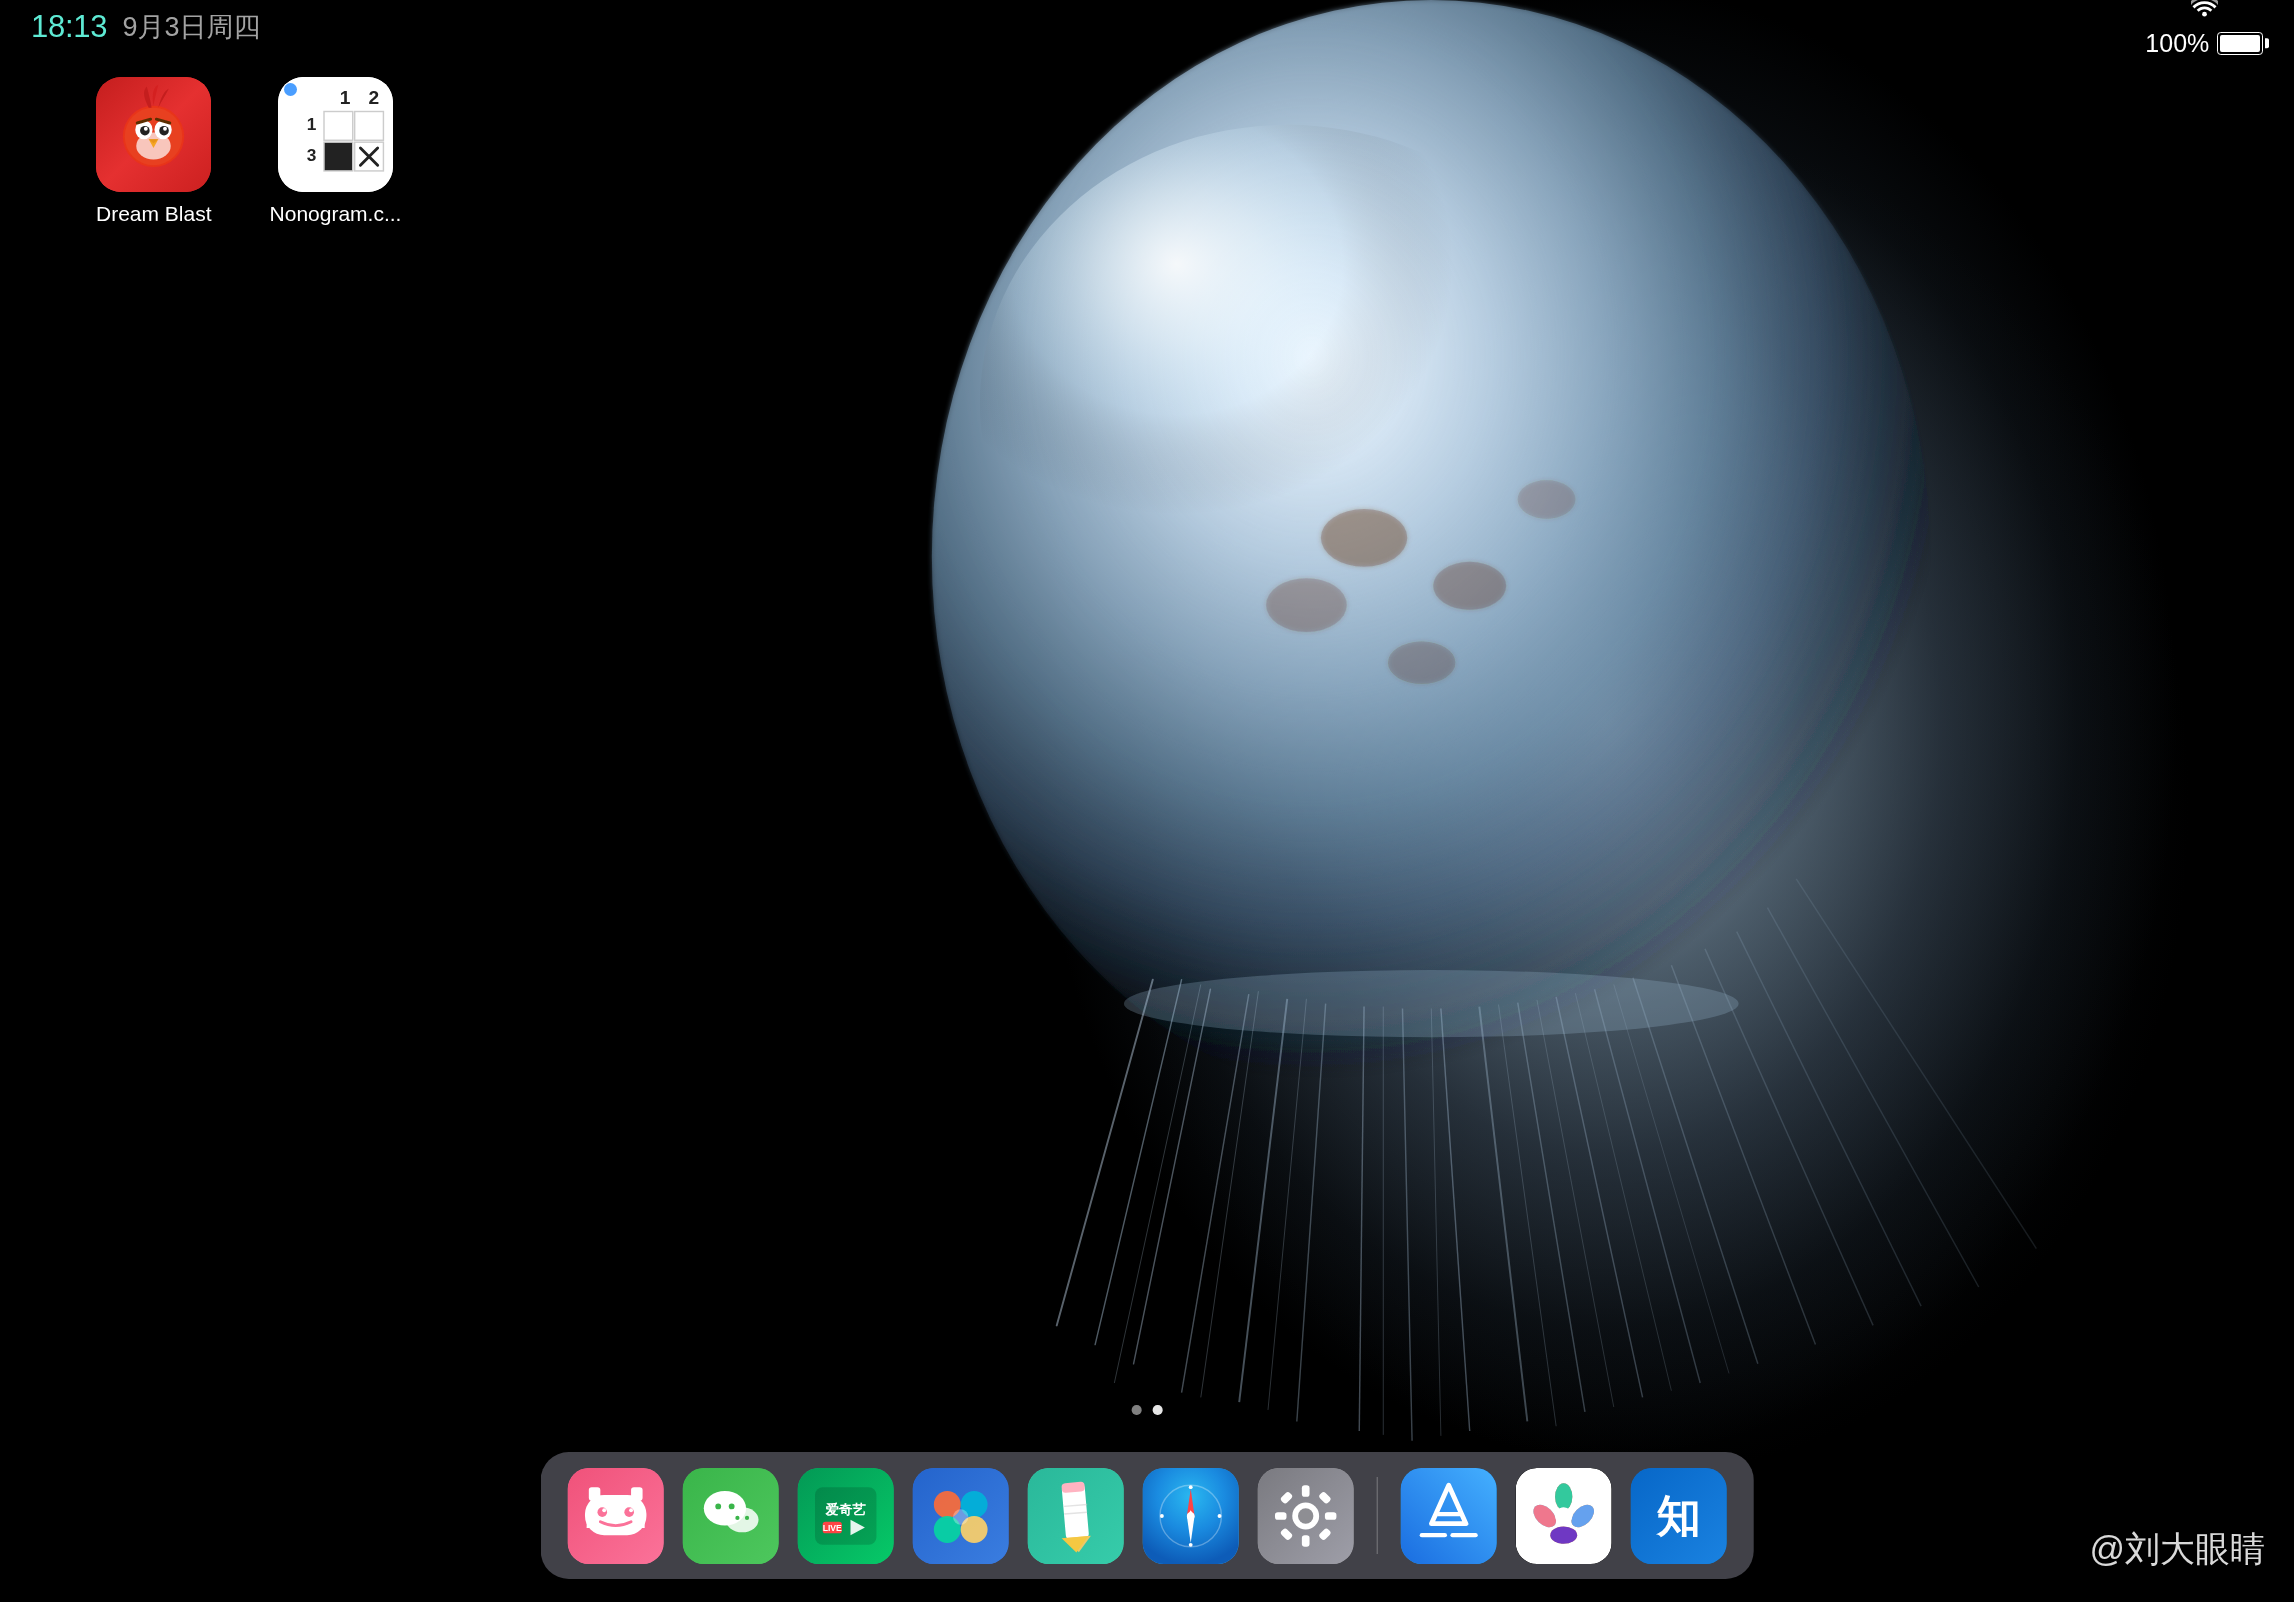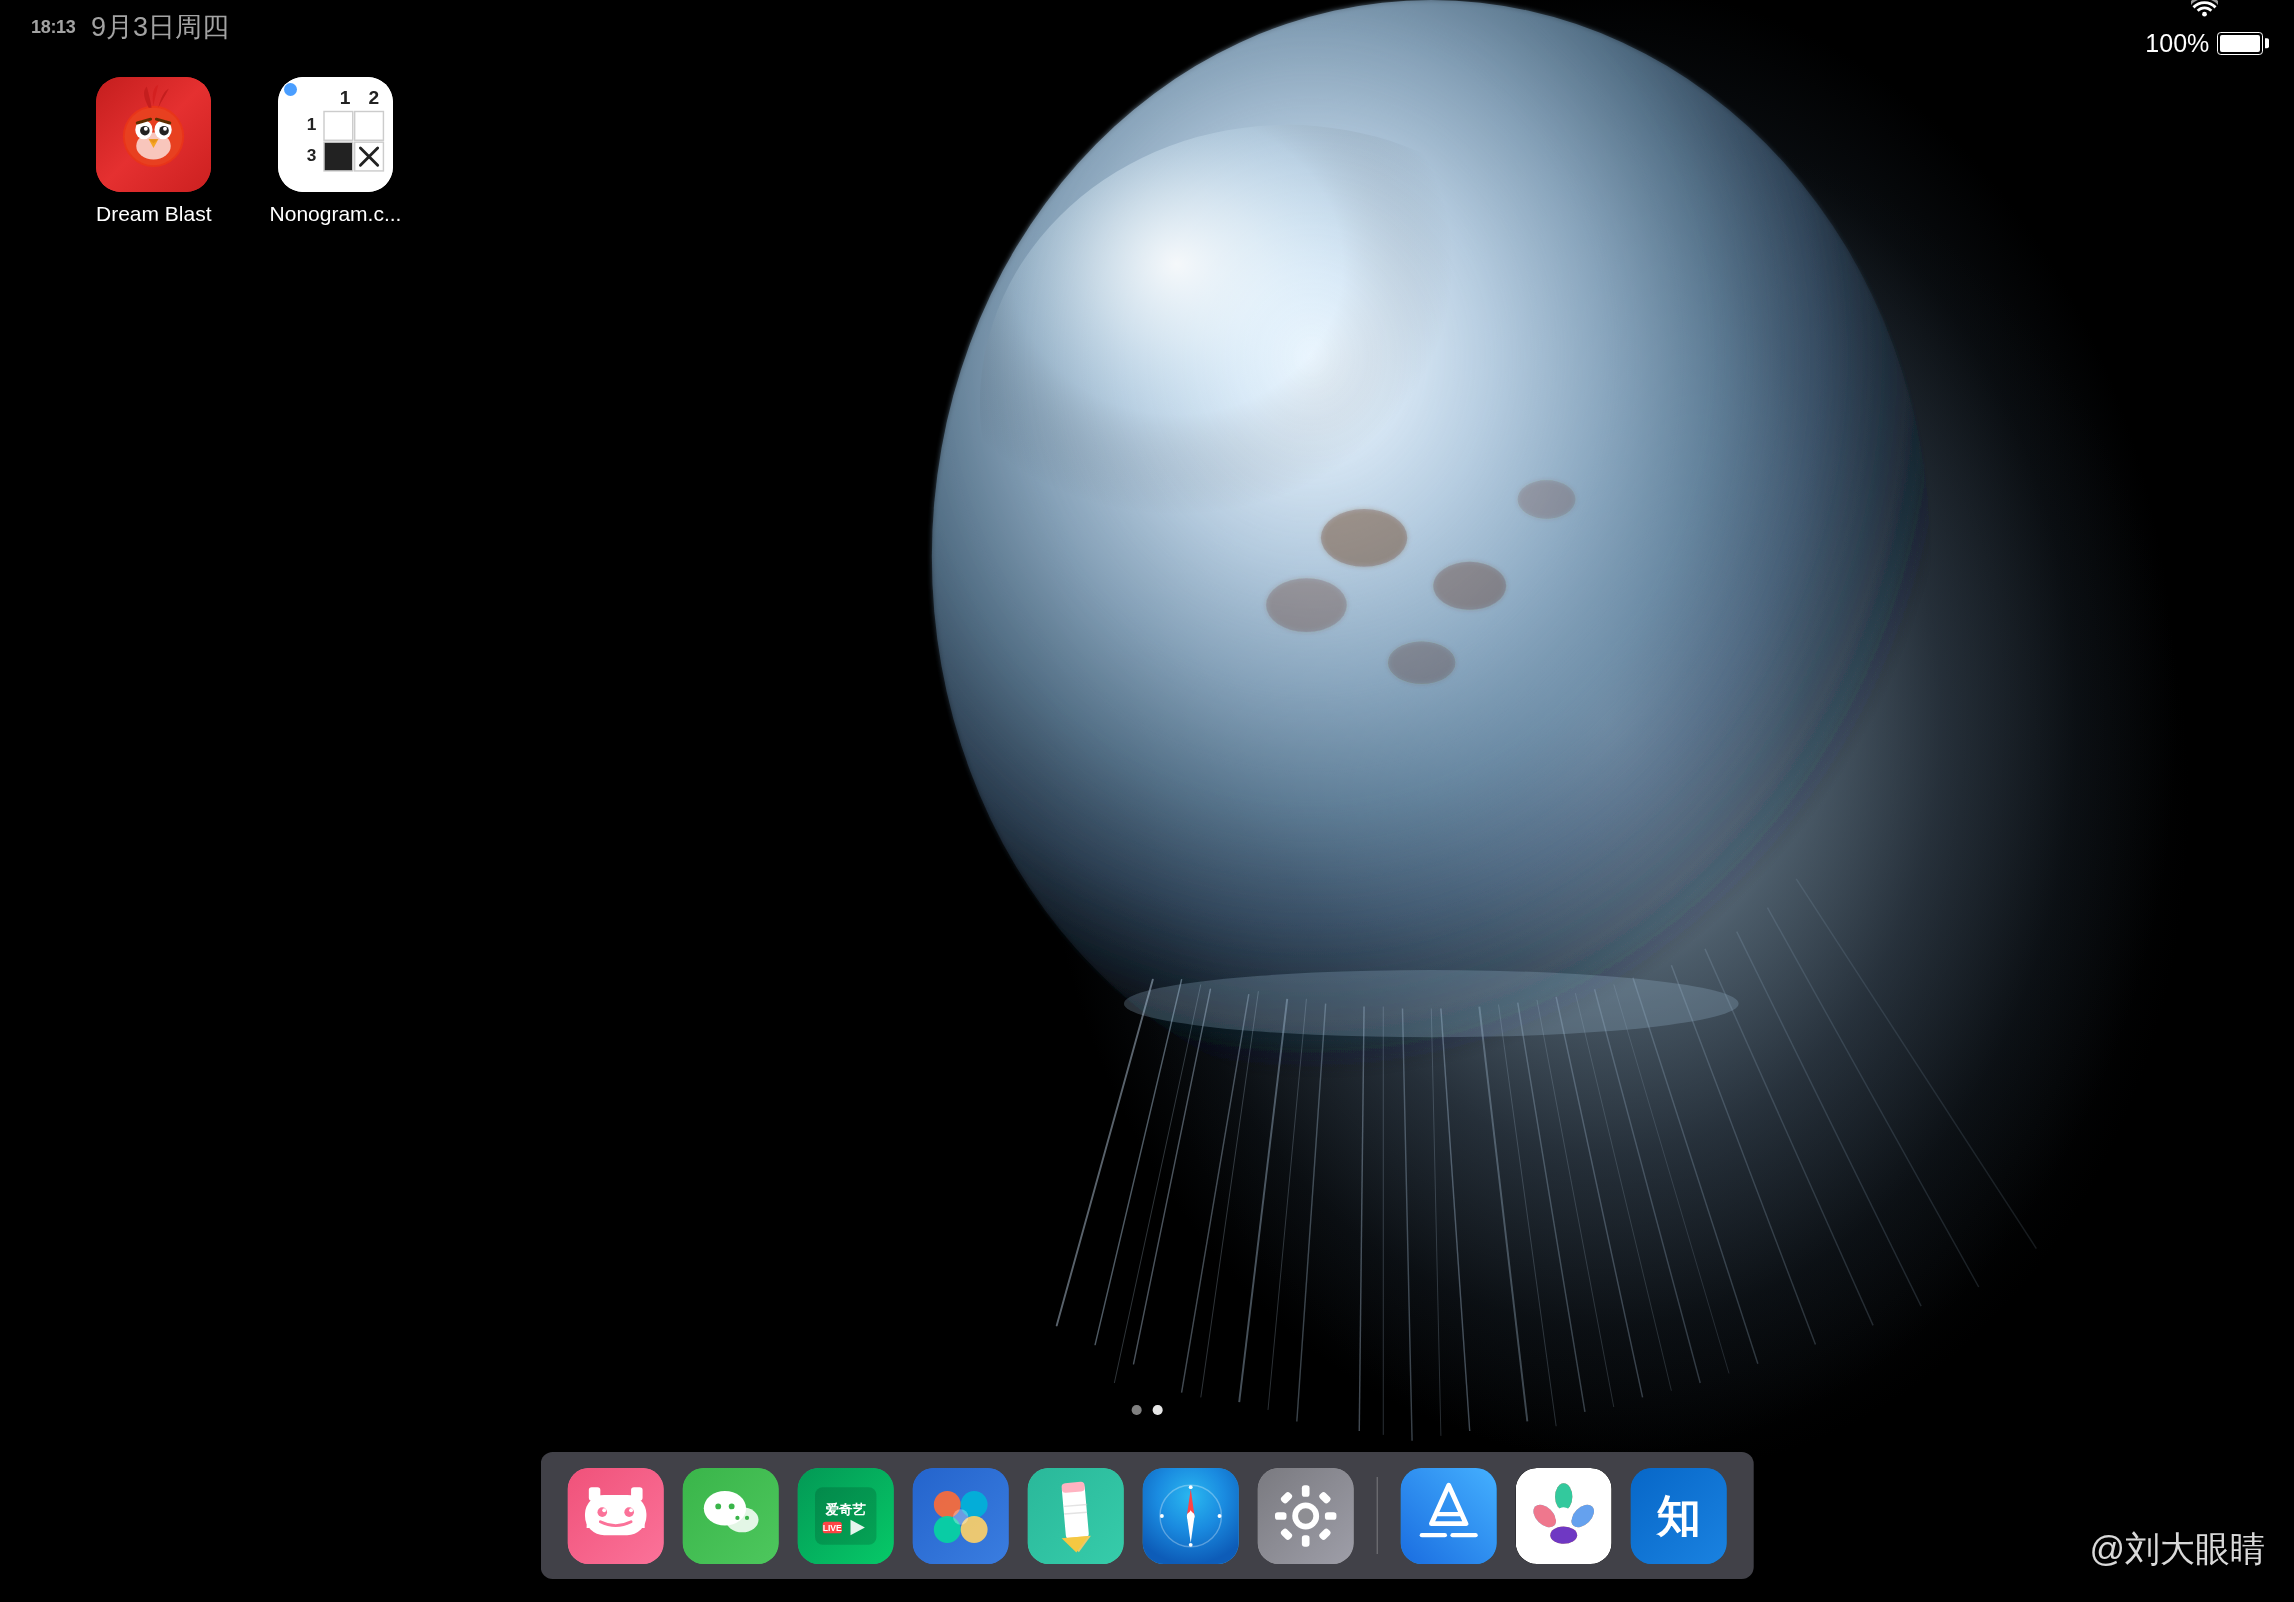--- a/index.html
+++ b/index.html
@@ -59,23 +59,23 @@
       z-index: 100;
     }
 
     .status-left {
       display: flex;
       align-items: center;
       gap: 15.4px;
     }
 
     .status-time {
-      color: #a3a3a3;
-      font-size: 18px;
-      font-weight: 700;
+      color: #5eead4;
+      font-size: 31px;
+      font-weight: 400;
       letter-spacing: -0.3px;
     }
 
     .status-date {
       color: #a3a3a3;
       font-size: 27px;
       font-weight: 400;
     }
 
     .status-right {
@@ -206,21 +206,21 @@
 
     
     .dock {
       position: absolute;
       bottom: 23px;
       left: 50%;
       transform: translateX(-50%);
       background: rgba(100,100,110,0.65);
       backdrop-filter: blur(19px);
       -webkit-backdrop-filter: blur(19px);
-      border-radius: 12px;
+      border-radius: 28px;
       padding: 15.4px 27px;
       display: flex;
       gap: 19px;
       align-items: center;
       z-index: 100;
     }
 
     .dock-separator {
       width: 1px;
       height: 77px;

